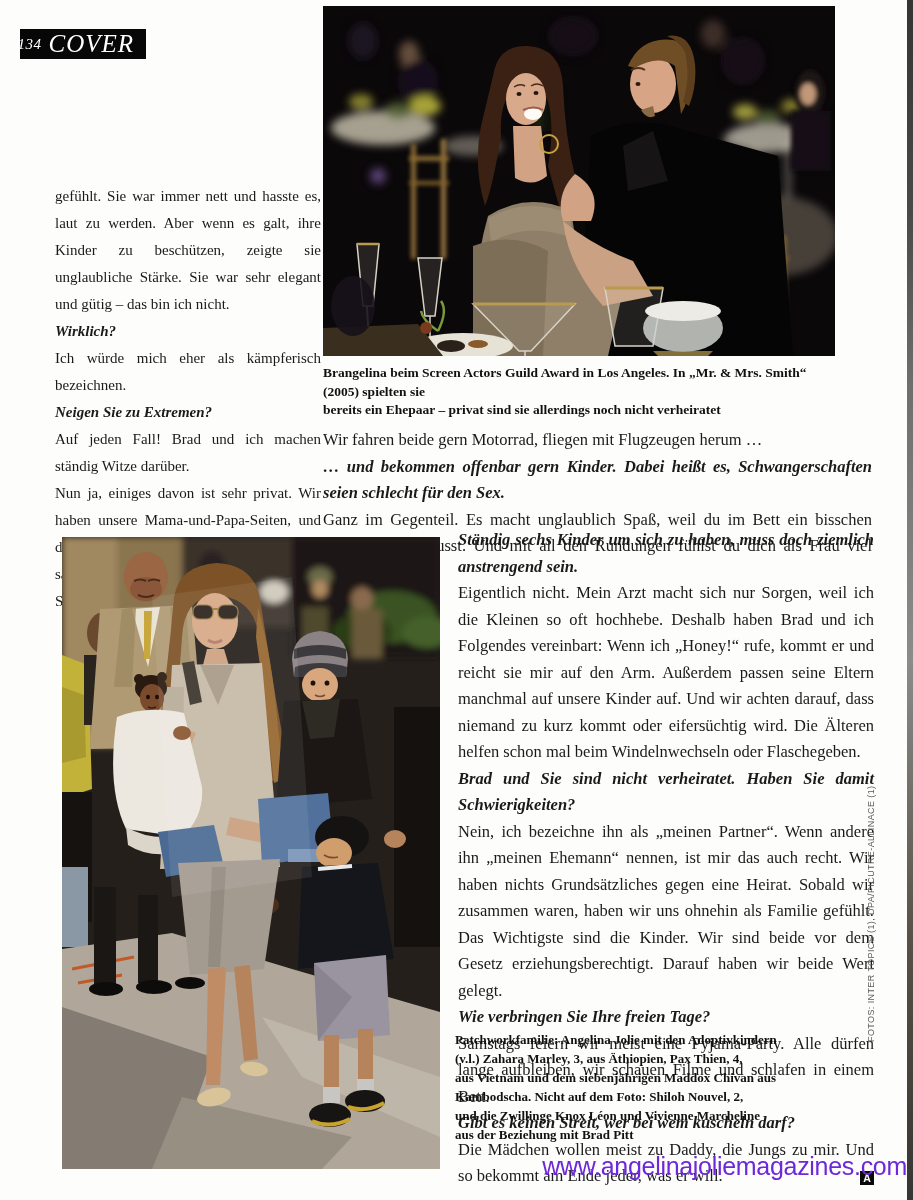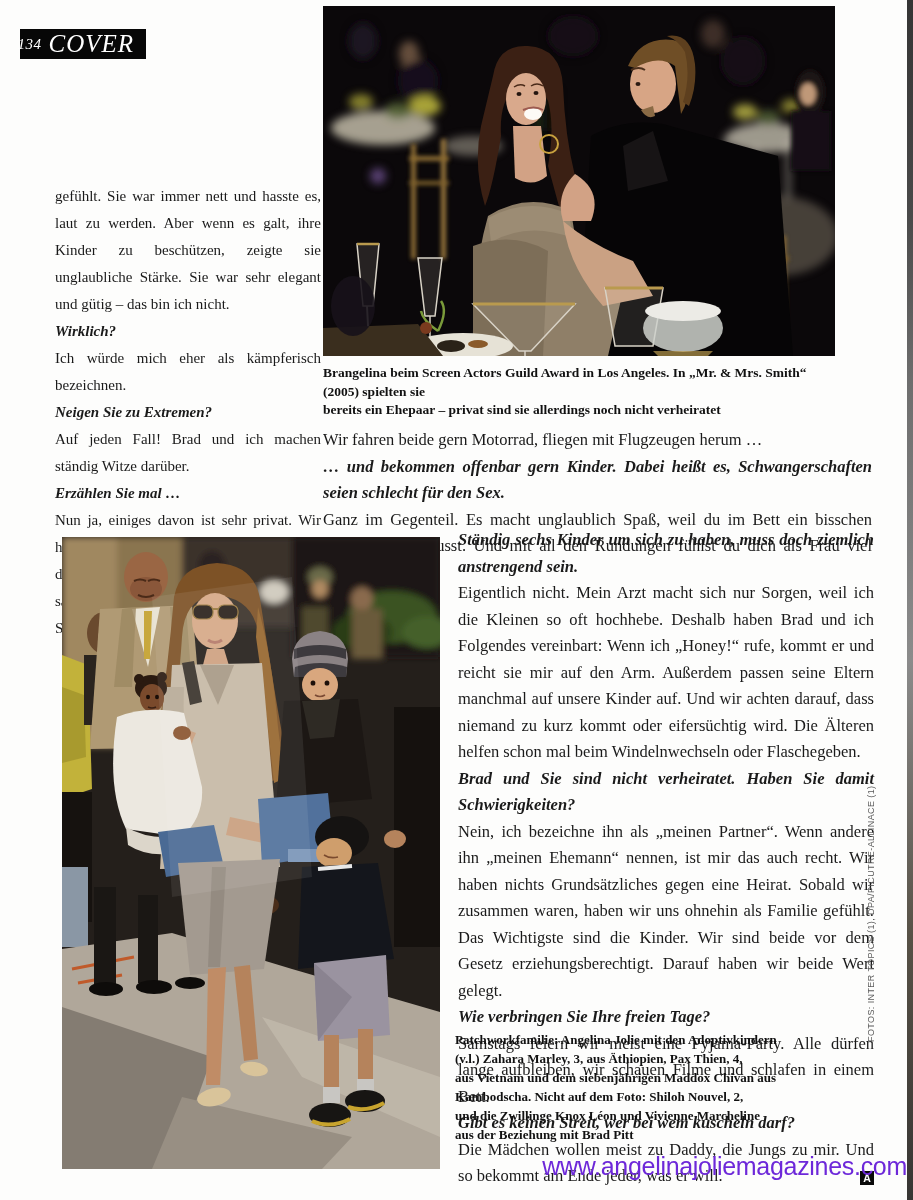--- a/index.html
+++ b/index.html
@@ -148,21 +148,20 @@
     <div>Brangelina beim Screen Actors Guild Award in Los Angeles. In „Mr. &amp; Mrs. Smith“ (2005) spielten sie</div>
     <div>bereits ein Ehepaar – privat sind sie allerdings noch nicht verheiratet</div>
   </div>
 
   <div class="col col-left">
     <p class="body">gefühlt. Sie war immer nett und hasste es, laut zu werden. Aber wenn es galt, ihre Kinder zu beschützen, zeigte sie unglaubliche Stärke. Sie war sehr elegant und gütig – das bin ich nicht.</p>
     <p class="q">Wirklich?</p>
     <p class="body">Ich würde mich eher als kämpferisch bezeichnen.</p>
     <p class="q">Neigen Sie zu Extremen?</p>
     <p class="body">Auf jeden Fall! Brad und ich machen ständig Witze darüber.</p>
-    <p class="q">Erzählen Sie mal …</p>
     <p class="body">Nun ja, einiges davon ist sehr privat. Wir haben unsere Mama-und-Papa-Seiten, und dann gibt es da noch die … wie soll ich sagen … sehr maskuline und feminine Seite. Belassen wir es besser dabei!</p>
   </div>
 
   <div class="col col-mid">
     <p class="body">Wir fahren beide gern Motorrad, fliegen mit Flugzeugen herum …</p>
     <p class="q">… und bekommen offenbar gern Kinder. Dabei heißt es, Schwangerschaften seien schlecht für den Sex.</p>
     <p class="body">Ganz im Gegenteil. Es macht unglaublich Spaß, weil du im Bett ein bisschen kreativer sein musst. Und mit all den Rundungen fühlst du dich als Frau viel sinnlicher.</p>
   </div>
 
   <div class="photo-left">

